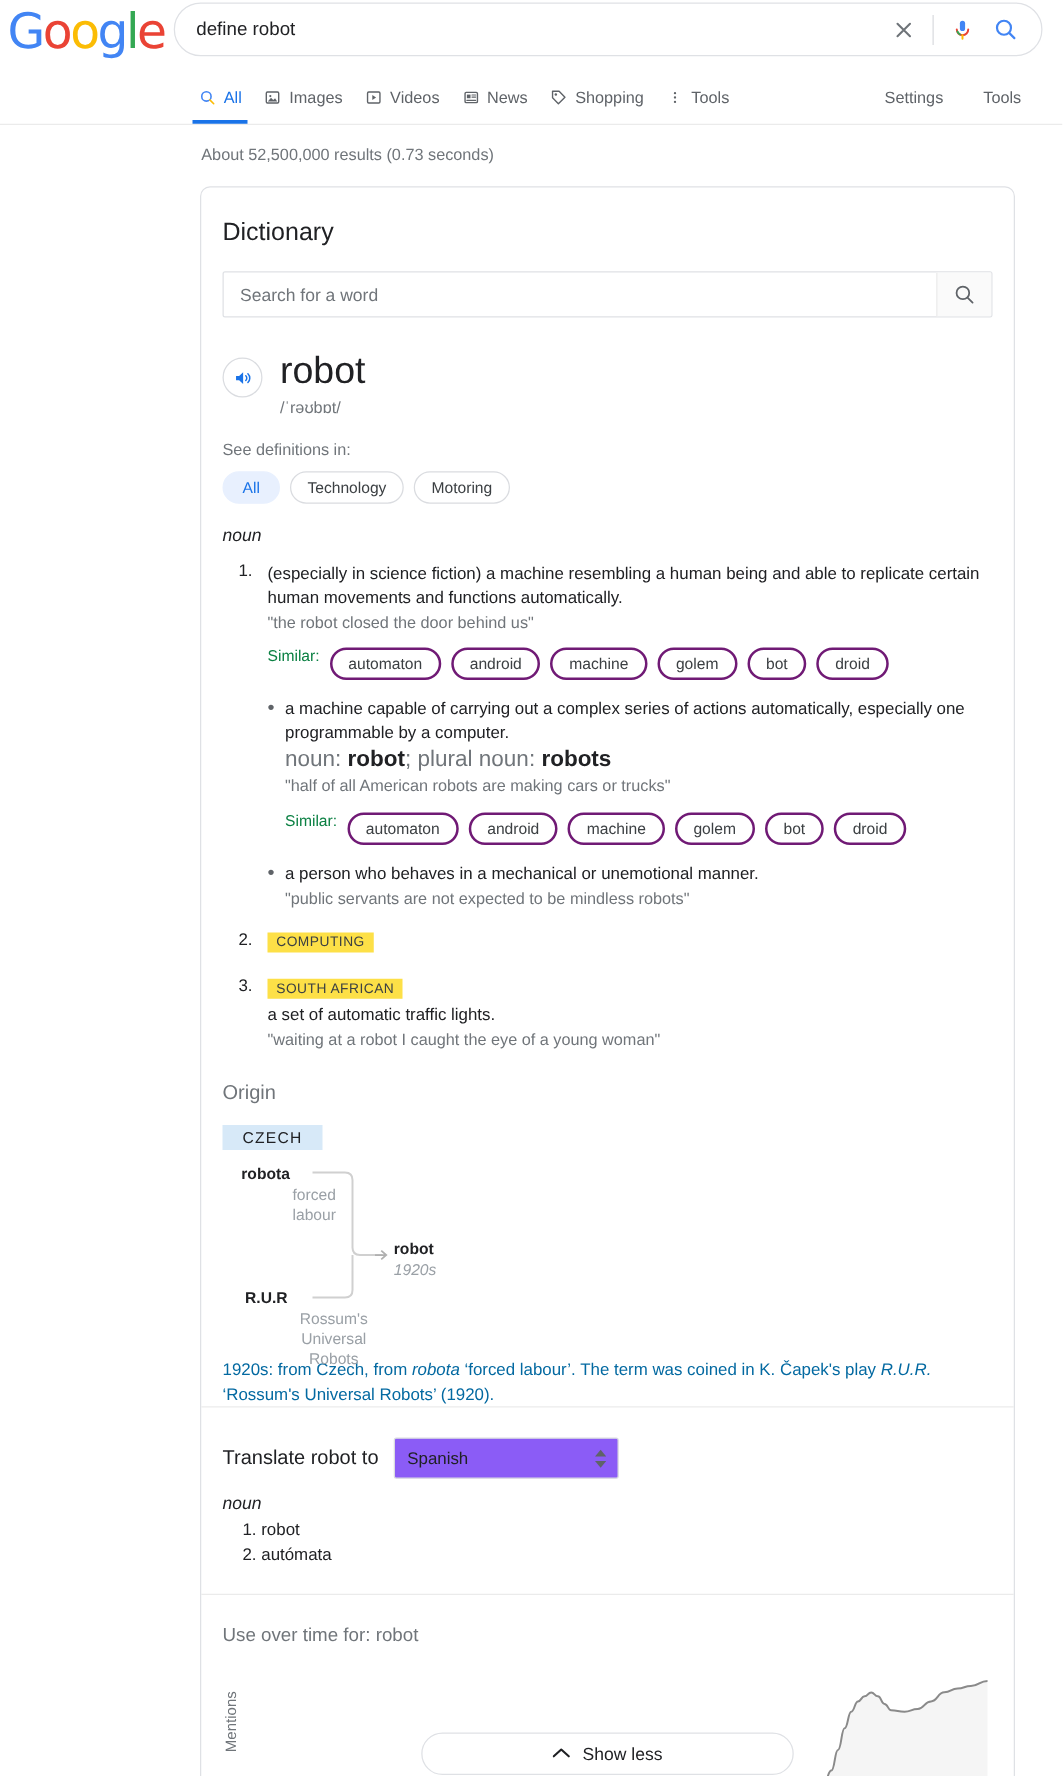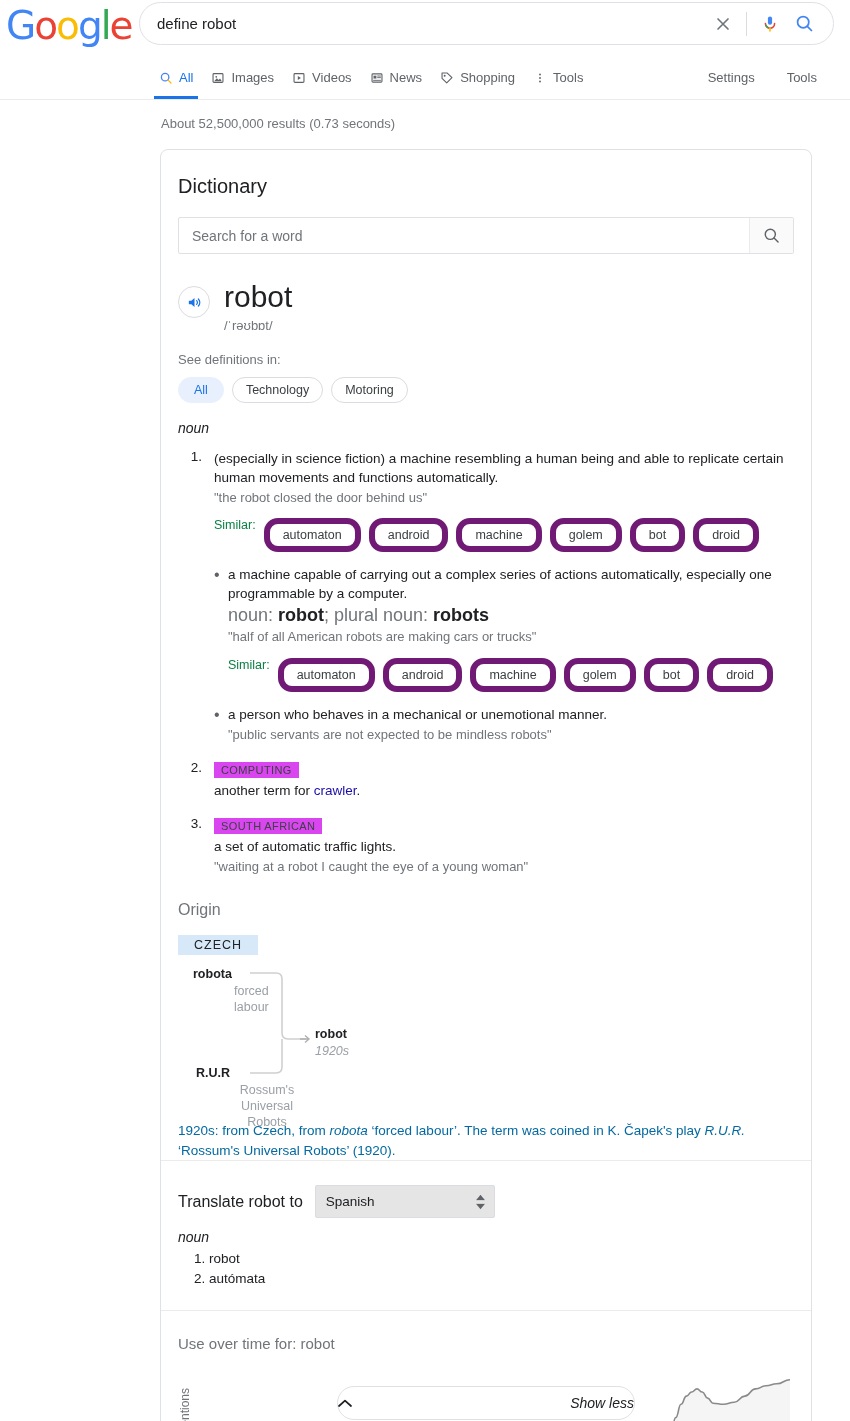--- a/index.html
+++ b/index.html
@@ -209,42 +209,42 @@
 
   .similar-row {
     display: flex;
     align-items: flex-start;
     gap: 8px;
     margin-top: 11px;
     flex-wrap: wrap;
   }
   .similar-label { font-size: 12.5px; color: #0b8043; }
   .syn {
-    border: 6px solid #701a75;
+    border: 2px solid #701a75;
     border-radius: 14px;
     padding: 4px 13px;
     font-size: 12.5px;
     color: #3c4043;
     cursor: pointer;
     white-space: nowrap;
   }
 
   .subsense {
     display: flex;
     margin-top: 13px;
   }
   .subsense .bullet {
     width: 14px; flex: none;
     font-size: 16px; line-height: 1;
     color: #5f6368;
     padding-top: 2px;
   }
   .badge {
     display: inline-block;
-    background: #d946ef;
+    background: #fde047;
     color: #3c4043;
     font-size: 11px;
     letter-spacing: 0.4px;
     padding: 2px 7px;
     margin-bottom: 3px;
   }
   .link { color: #1a0dab; text-decoration: none; cursor: pointer; }
 
   .section-sep { border-top: 1px solid #ebebeb; margin-top: 0; }
 
@@ -282,21 +282,21 @@
     display: flex;
     align-items: center;
     gap: 12px;
     padding-top: 24px;
   }
   .translate-label { font-size: 16px; color: #202124; }
   .tr-select {
     width: 180px; height: 33px;
     border: 1px solid #dadce0;
     border-radius: 2px;
-    background: #e5e5e5;
+    background: #8b5cf6;
     display: flex; align-items: center;
     padding: 0 10px;
     font-size: 13.5px;
     color: #202124;
     position: relative;
     cursor: pointer;
   }
   .tr-arrows {
     position: absolute; right: 9px; top: 50%;
     transform: translateY(-50%);
@@ -320,25 +320,24 @@
     transform: rotate(180deg);
   }
 
   .showless {
     position: absolute;
     left: 337px; top: 1386px;
     width: 298px; height: 34px;
     border: 1px solid #dfe1e5;
     border-radius: 18px;
     background: #fff;
-    display: flex; align-items: center; justify-content: space-between;
+    display: flex; align-items: center; justify-content: center;
     gap: 10px;
     cursor: pointer;
     z-index: 5;
-    font-style: italic;
   }
   .showless-label { font-size: 14px; color: #202124; }
 </style>
 </head>
 <body>
 
 <div class="header">
 
   <div class="logo">
     <span class="l-b">G</span><span class="l-r">o</span><span class="l-y">o</span><span class="l-b">g</span><span class="l-g">l</span><span class="l-r">e</span>
@@ -526,21 +525,20 @@
               <div class="example">"public servants are not expected to be mindless robots"</div>
             </div>
           </div>
         </div>
       </div>
 
       <div class="sense" style="margin-top:16px">
         <div class="sense-num">2.</div>
         <div class="sense-body">
           <div class="badge">COMPUTING</div>
-          <div class="def-text"><span>another term for </span><a class="link">crawler</a><span>.</span></div>
         </div>
       </div>
 
       <div class="sense" style="margin-top:16px">
         <div class="sense-num">3.</div>
         <div class="sense-body">
           <div class="badge">SOUTH AFRICAN</div>
           <div class="def-text">a set of automatic traffic lights.</div>
           <div class="example">"waiting at a robot I caught the eye of a young woman"</div>
         </div>

